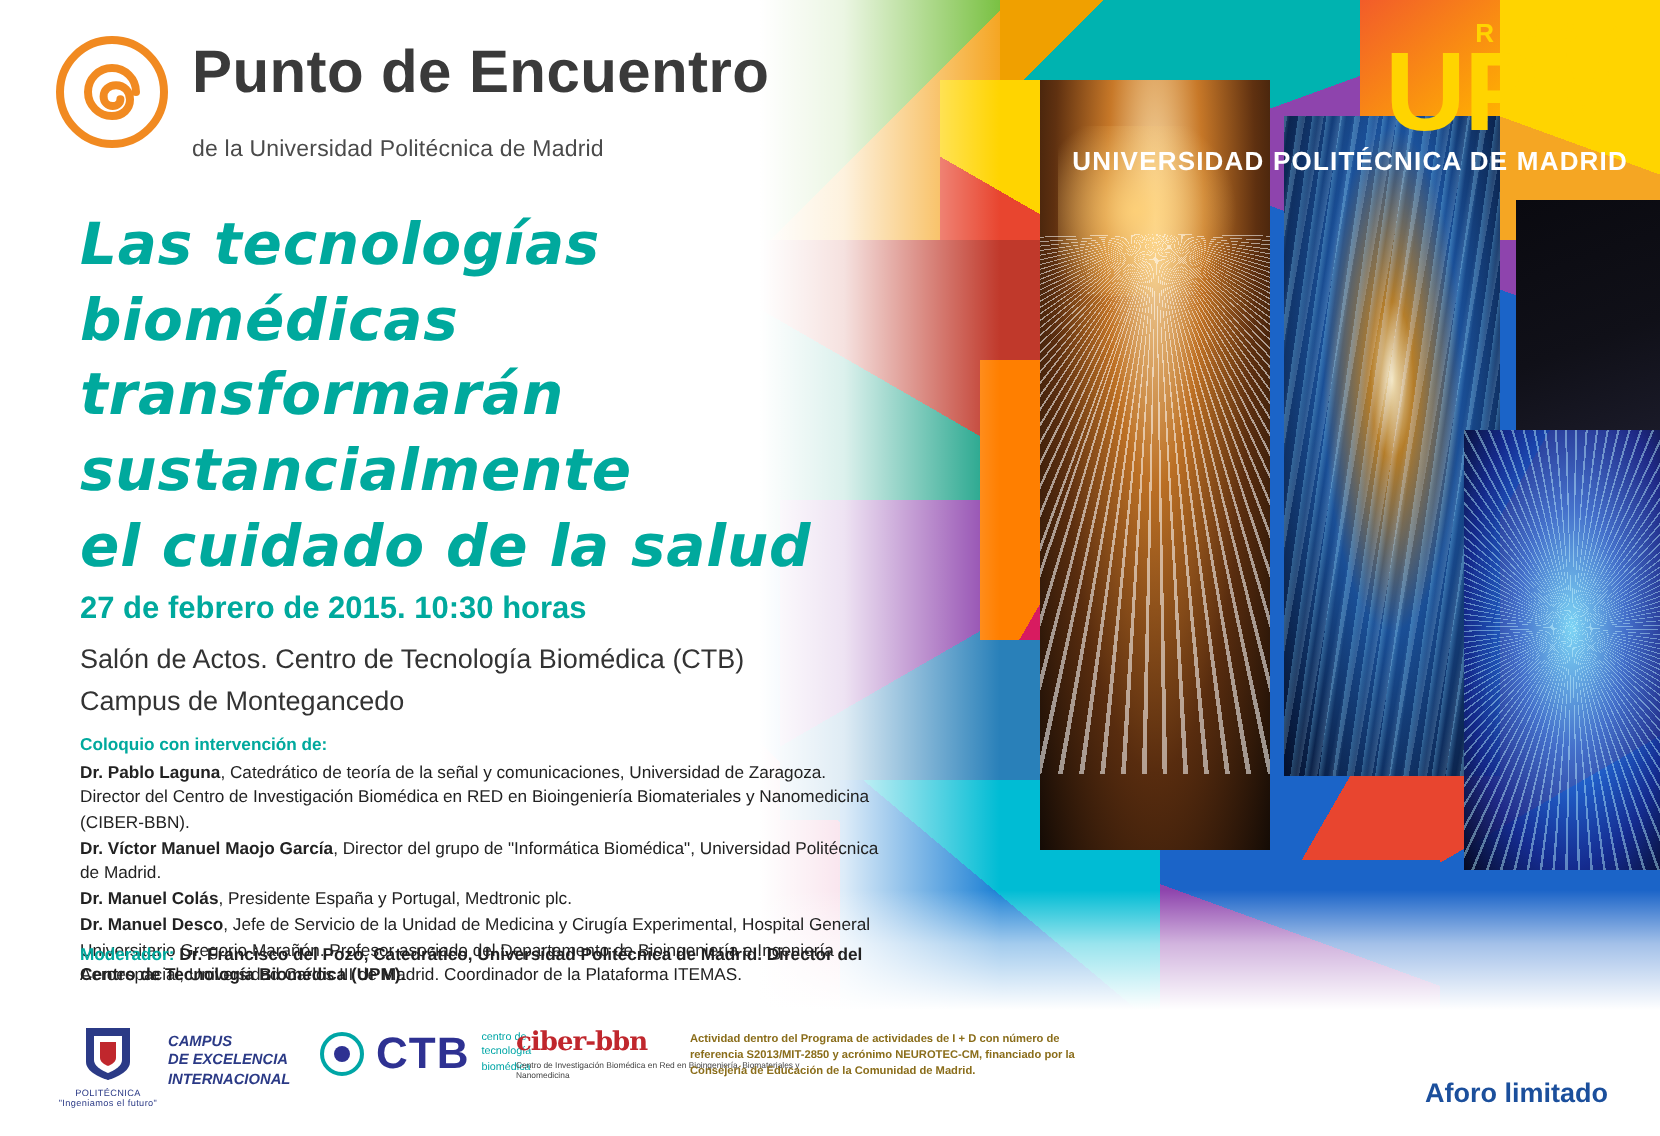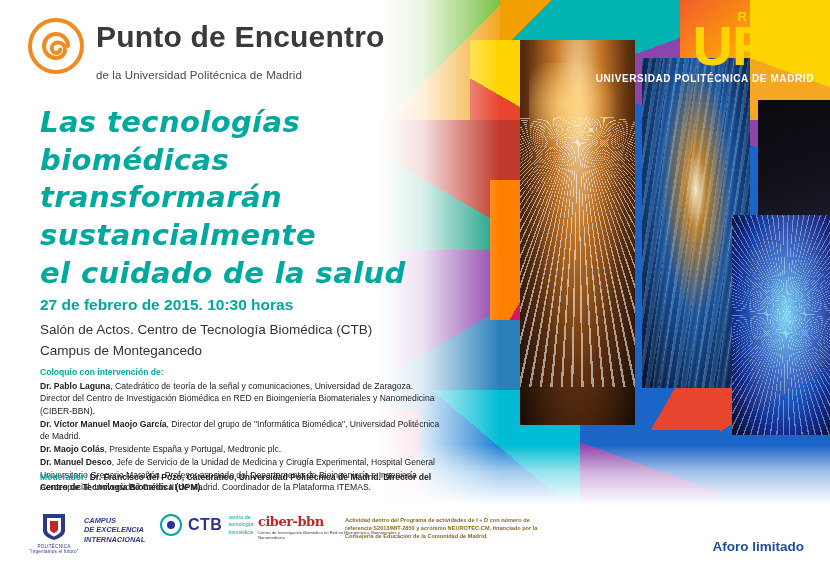--- a/index.html
+++ b/index.html
@@ -136,21 +136,21 @@
   .upm { position: absolute; right: 16px; top: 10px; text-align: right; z-index: 6; }
   .upm-revista {
     font-size: 13px; font-weight: bold; color: #ffd400;
     letter-spacing: 3px; line-height: 1; margin-bottom: -4px;
   }
   .upm-main {
     font-size: 56px; font-weight: bold; color: #ffd400; line-height: .95;
     letter-spacing: -1px;
   }
   .upm-foot {
-    font-size: 10px; font-weight: bold; color: #ffffff; letter-spacing: .6px;
+    font-size: 13px; font-weight: bold; color: #ffffff; letter-spacing: .6px;
     margin-top: 1px;
   }
 
   
   .headline {
     position: absolute; left: 40px; top: 104px; width: 360px;
     font-family: "DejaVu Sans", sans-serif;
     font-size: 29px; font-weight: bold; font-style: italic;
     color: #00a99d; line-height: 1.3; letter-spacing: .4px;
     z-index: 4;
@@ -192,21 +192,21 @@
   .f-politec { position: absolute; left: 24px; top: 6px; width: 60px; text-align: center; }
   .f-politec .shield { width: 26px; height: 30px; margin: 0 auto; }
   .f-politec .cap {
     font-size: 4.6px; color: #2b3a86; margin-top: 2px; line-height: 1.15; letter-spacing: .2px;
   }
   .f-cei { position: absolute; left: 84px; top: 10px; }
   .f-cei .cei-title { font-size: 7.4px; font-weight: bold; color: #2b3a86; line-height: 1.25; font-style: italic; }
 
   .f-ctb { position: absolute; left: 160px; top: 8px; display: flex; align-items: center; gap: 6px; }
   .ctb-mark { width: 22px; height: 22px; }
-  .ctb-text { font-size: 16px; font-weight: bold; color: #2e3192; letter-spacing: .5px; }
+  .ctb-text { font-size: 22px; font-weight: bold; color: #2e3192; letter-spacing: .5px; }
   .ctb-sub { font-size: 5.4px; color: #00a6a6; line-height: 1.3; }
 
   .f-ciber { position: absolute; left: 258px; top: 8px; }
   .ciber-word { font-size: 13px; font-weight: bold; color: #c0272d; font-family: "DejaVu Serif", serif; letter-spacing: -.5px; }
   .ciber-sub { font-size: 4.2px; color: #444; line-height: 1.25; margin-top: 1px; max-width: 150px; }
 
   .f-note {
     position: absolute; left: 345px; top: 10px; width: 205px;
     font-size: 5.6px; color: #8a6d1a; line-height: 1.45; font-weight: bold;
   }
@@ -281,21 +281,21 @@
   <div class="speakers">
     <div class="sp-head">Coloquio con intervención de:</div>
 
     <div class="sp-entry">
       <b>Dr. Pablo Laguna</b><span>, Catedrático de teoría de la señal y comunicaciones, Universidad de Zaragoza. Director del Centro de Investigación Biomédica en RED en Bioingeniería Biomateriales y Nanomedicina (CIBER-BBN).</span>
     </div>
     <div class="sp-entry">
       <b>Dr. Víctor Manuel Maojo García</b><span>, Director del grupo de "Informática Biomédica", Universidad Politécnica de Madrid.</span>
     </div>
     <div class="sp-entry">
-      <b>Dr. Maojo Colás</b><span>, Presidente España y Portugal, Medtronic plc.</span>
+      <b>Dr. Manuel Colás</b><span>, Presidente España y Portugal, Medtronic plc.</span>
     </div>
     <div class="sp-entry">
       <b>Dr. Manuel Desco</b><span>, Jefe de Servicio de la Unidad de Medicina y Cirugía Experimental, Hospital General Universitario Gregorio Marañón. Profesor asociado del Departamento de Bioingeniería e Ingeniería Aeroespacial, Universidad Carlos III de Madrid. Coordinador de la Plataforma ITEMAS.</span>
     </div>
   </div>
 
   <div class="moderator">
     <span class="mod-label">Moderador:</span><span> Dr. Francisco del Pozo, Catedrático, Universidad Politécnica de Madrid. Director del Centro de Tecnología Biomédica (UPM).</span>
   </div>
 

